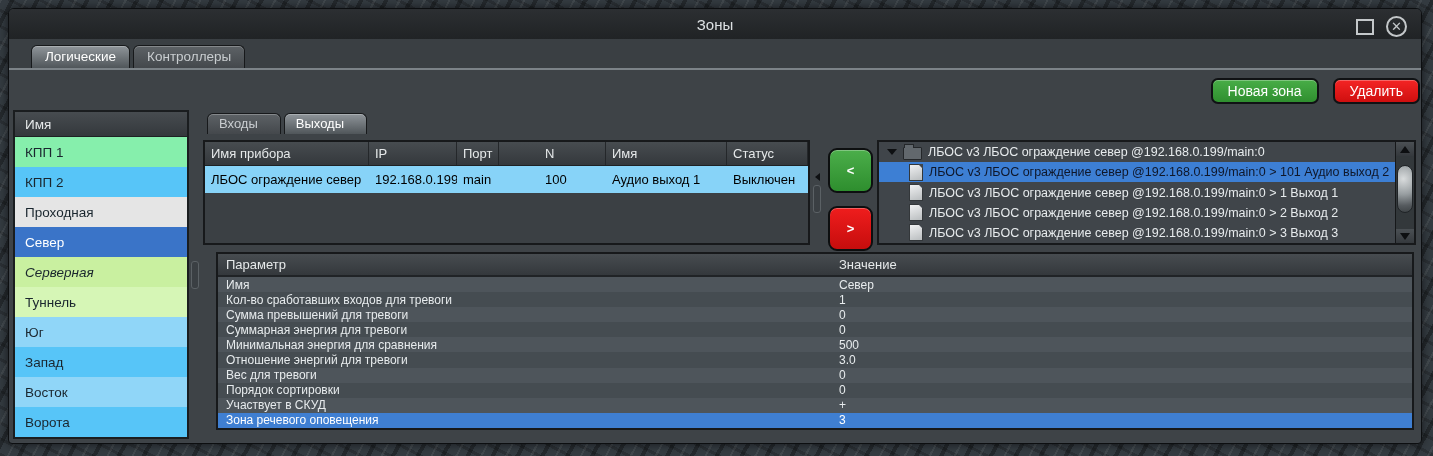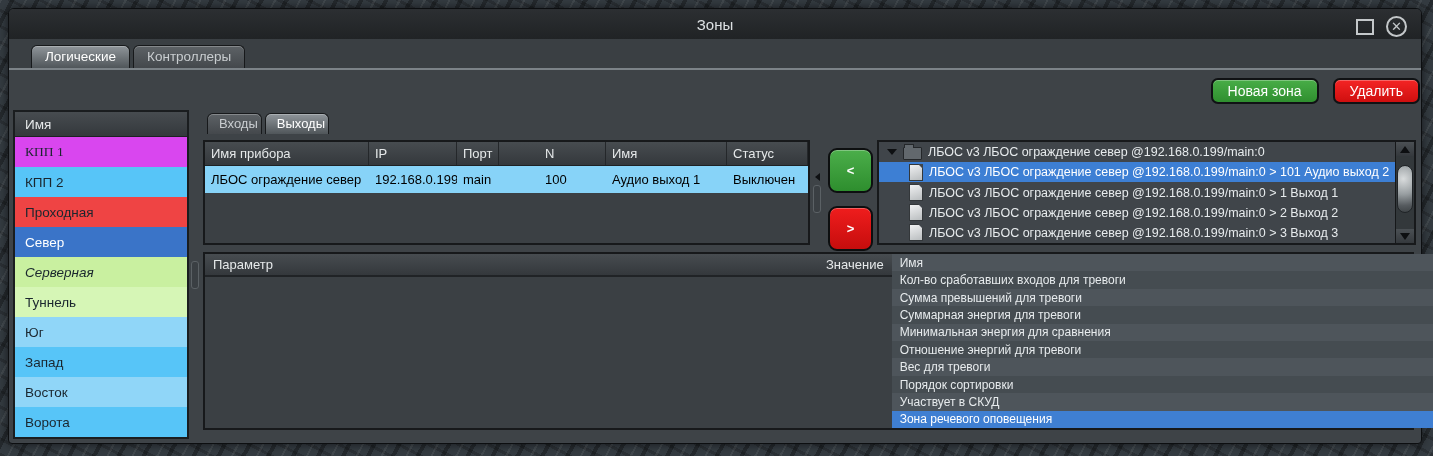--- a/index.html
+++ b/index.html
@@ -62,21 +62,21 @@
   }
   .side-item.selected{color:#ffffff;}
   
   .vsplit{position:absolute;width:8px;display:flex;align-items:center;justify-content:center;flex-direction:column;}
   .vsplit .grip{width:6px;height:26px;border-radius:3px;background:#3a3f43;border:1px solid #5b6165;}
   .vsplit .tri{width:0;height:0;border-top:4px solid transparent;border-bottom:4px solid transparent;border-right:5px solid #0e1012;margin-bottom:4px;}
   .vsplit-a{left:181px;top:40px;bottom:3px;}
   
   .main{position:absolute;left:191px;top:40px;right:4px;bottom:3px;}
   .io-tabs{position:absolute;top:3px;left:6px;display:flex;gap:3px;align-items:flex-end;}
-  .io-tabs .tab{font-size:13px;padding:2px 3px 3px 11px;}
+  .io-tabs .tab{font-size:13px;padding:2px 22px 3px 11px;}
   
   .dev-table{
     position:absolute;left:2px;top:30px;width:607px;height:105px;
     background:#3b4044;border:2px solid #17191b;box-sizing:border-box;overflow:hidden;
   }
   .dev-head{display:flex;height:23px;background:linear-gradient(#474c50,#34383c);border-bottom:1px solid #1e2123;}
   .dev-head .hc{color:#e6e9ea;font-size:13px;display:flex;align-items:center;padding:0 6px;box-sizing:border-box;border-right:1px solid #24272a;white-space:nowrap;overflow:hidden;}
   .dev-row{display:flex;height:27px;background:#87d3f8;color:#000000;font-size:13px;justify-content:center;}
   .dev-row .dc{display:flex;align-items:center;padding:0 6px;box-sizing:border-box;white-space:nowrap;overflow:hidden;}
   .c0{width:164px;} .c1{width:88px;} .c2{width:42px;} .c3{width:40px;margin-top:28px;} .c4{width:67px;} .c5{width:121px;} .c6{flex:1;}
@@ -90,37 +90,37 @@
   .tbtn.green{top:38px;background:linear-gradient(#4bae4a,#2e8e2e);}
   .tbtn.red{top:96px;background:linear-gradient(#ef1d1d,#c60d0d);}
   
   .tree{
     position:absolute;left:676px;top:30px;right:0;height:105px;
     background:#40454a;border:2px solid #17191b;box-sizing:border-box;display:flex;
   }
   .tree-rows{flex:1;display:flex;flex-direction:column;overflow:hidden;}
   .tree-row{flex:1;display:flex;align-items:center;gap:6px;padding-left:8px;color:#e7ebed;font-size:12.5px;white-space:nowrap;overflow:hidden;}
   .tree-row.child{padding-left:30px;}
-  .tree-row.selected{background:#3d7fd4;color:#ffffff;}
+  .tree-row.selected{background:#3d7fd4;color:#0f172a;}
   .expander{width:0;height:0;border-left:5px solid transparent;border-right:5px solid transparent;border-top:6px solid #0e1012;flex:none;}
   .folder{width:17px;height:11px;background:#62686d;border:1px solid #24272a;border-radius:1px;position:relative;flex:none;margin-top:3px;}
   .folder:before{content:"";position:absolute;top:-4px;left:0;width:8px;height:3px;background:#62686d;border:1px solid #24272a;border-bottom:none;border-radius:1px 1px 0 0;}
   .fileicon{width:12px;height:15px;background:linear-gradient(160deg,#f0f1f2,#b9bdbf);border:1px solid #33373a;position:relative;flex:none;}
   .fileicon:before{content:"";position:absolute;right:-1px;top:-1px;width:0;height:0;border-left:5px solid transparent;border-top:5px solid #40454a;}
   .tree-scroll{width:18px;background:#33383b;border-left:1px solid #16181a;display:flex;flex-direction:column;align-items:center;}
   .sc-btn{height:14px;width:100%;display:flex;align-items:center;justify-content:center;background:linear-gradient(#4b5054,#35393d);}
   .tri-up{width:0;height:0;border-left:5px solid transparent;border-right:5px solid transparent;border-bottom:7px solid #0d0f11;}
   .tri-down{width:0;height:0;border-left:5px solid transparent;border-right:5px solid transparent;border-top:7px solid #0d0f11;}
   .sc-track{flex:1;width:100%;position:relative;}
   .sc-thumb{position:absolute;left:1px;right:1px;top:12%;height:64%;border-radius:8px;border:1px solid #202427;
     background:radial-gradient(circle at 38% 28%, #d9dcdd, #989ea1 45%, #565b5f 78%, #3d4245);}
   
   .param-table{
-    position:absolute;left:2px;top:142px;right:2px;height:178px;
-    background:#3b4044;border:2px solid #17191b;box-sizing:border-box;display:flex;flex-direction:row;
+    position:absolute;left:15px;top:142px;right:2px;height:178px;
+    background:#3b4044;border:2px solid #17191b;box-sizing:border-box;display:flex;flex-direction:column;
   }
   .param-head{display:flex;height:21px;background:linear-gradient(#474c50,#34383c);border-bottom:2px solid #202326;flex:none;}
   .param-head .hc{color:#e6e9ea;font-size:13px;display:flex;align-items:center;padding:0 8px;box-sizing:border-box;}
   .p-name{width:613px;flex:none;}
   .p-value{flex:1;}
   .param-rows{flex:1;display:flex;flex-direction:column;}
   .param-row{flex:1;display:flex;align-items:center;color:#e7ebed;font-size:12px;}
   .param-row .p-name,.param-row .p-value{padding:0 8px;box-sizing:border-box;white-space:nowrap;overflow:hidden;}
   .param-row.odd{background:#4e555b;}
   .param-row.even{background:#454c51;}
@@ -148,23 +148,23 @@
     <div class="content">
 
       <div class="toolbar">
         <div class="pushbtn green">Новая зона</div>
         <div class="pushbtn red">Удалить</div>
       </div>
 
       <div class="sidebar">
         <div class="panel-header">Имя</div>
         <div id="side-items">
-            <div class="side-item" style="background: #d946ef; font-family: Liberation Serif, serif;">КПП 1</div>
+            <div class="side-item" style="background: #86efac;">КПП 1</div>
             <div class="side-item" style="background: rgb(87, 197, 248);">КПП 2</div>
-            <div class="side-item" style="background: #ef4444;">Проходная</div>
+            <div class="side-item" style="background: #e5e5e5;">Проходная</div>
             <div class="side-item selected" style="background: rgb(58, 116, 200);">Север</div>
             <div class="side-item" style="background: rgb(201, 240, 160); font-style: italic;">Серверная</div>
             <div class="side-item" style="background: rgb(214, 246, 182);">Туннель</div>
             <div class="side-item" style="background: rgb(144, 214, 248);">Юг</div>
             <div class="side-item" style="background: rgb(87, 197, 248);">Запад</div>
             <div class="side-item" style="background: rgb(144, 214, 248);">Восток</div>
             <div class="side-item" style="background: rgb(87, 197, 248);">Ворота</div>
           </div>
       </div>
 

